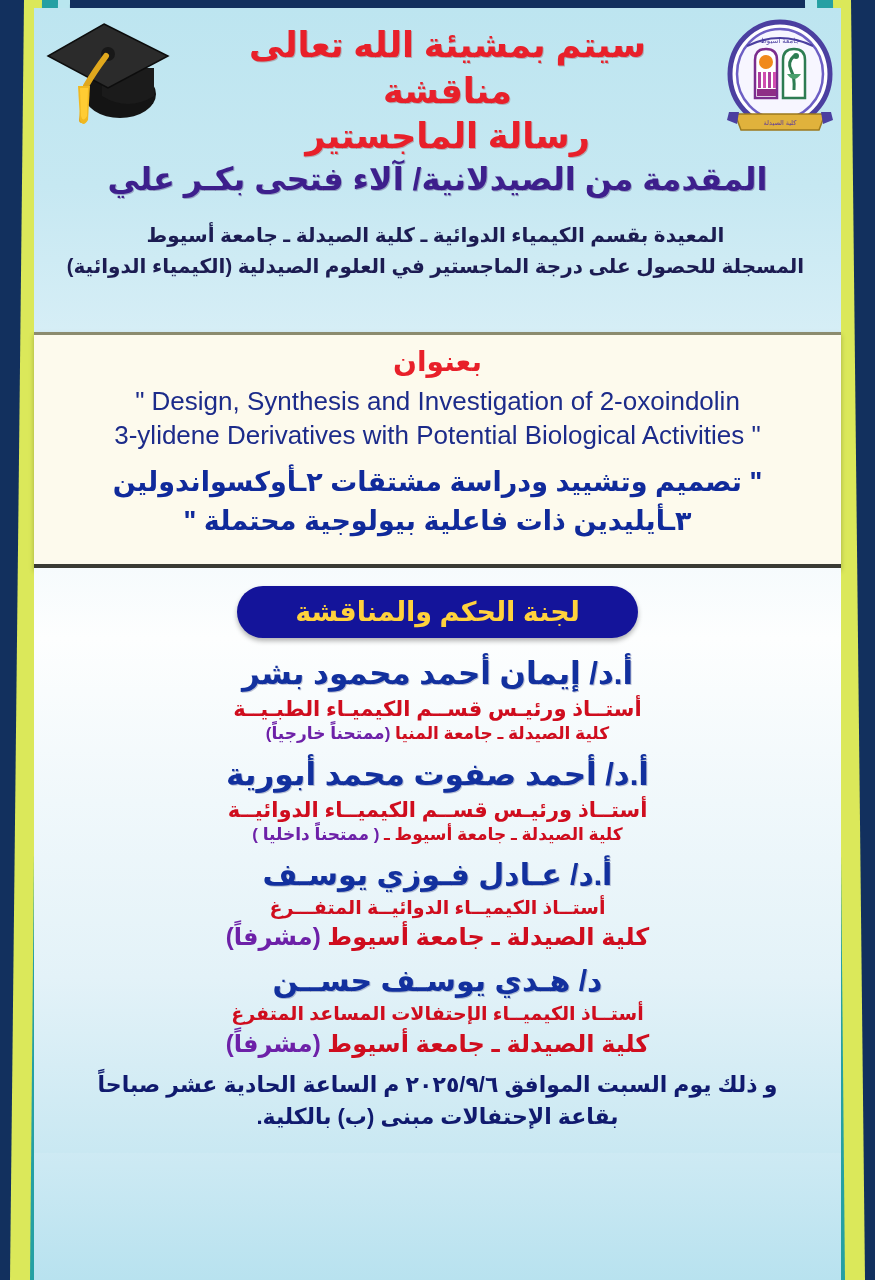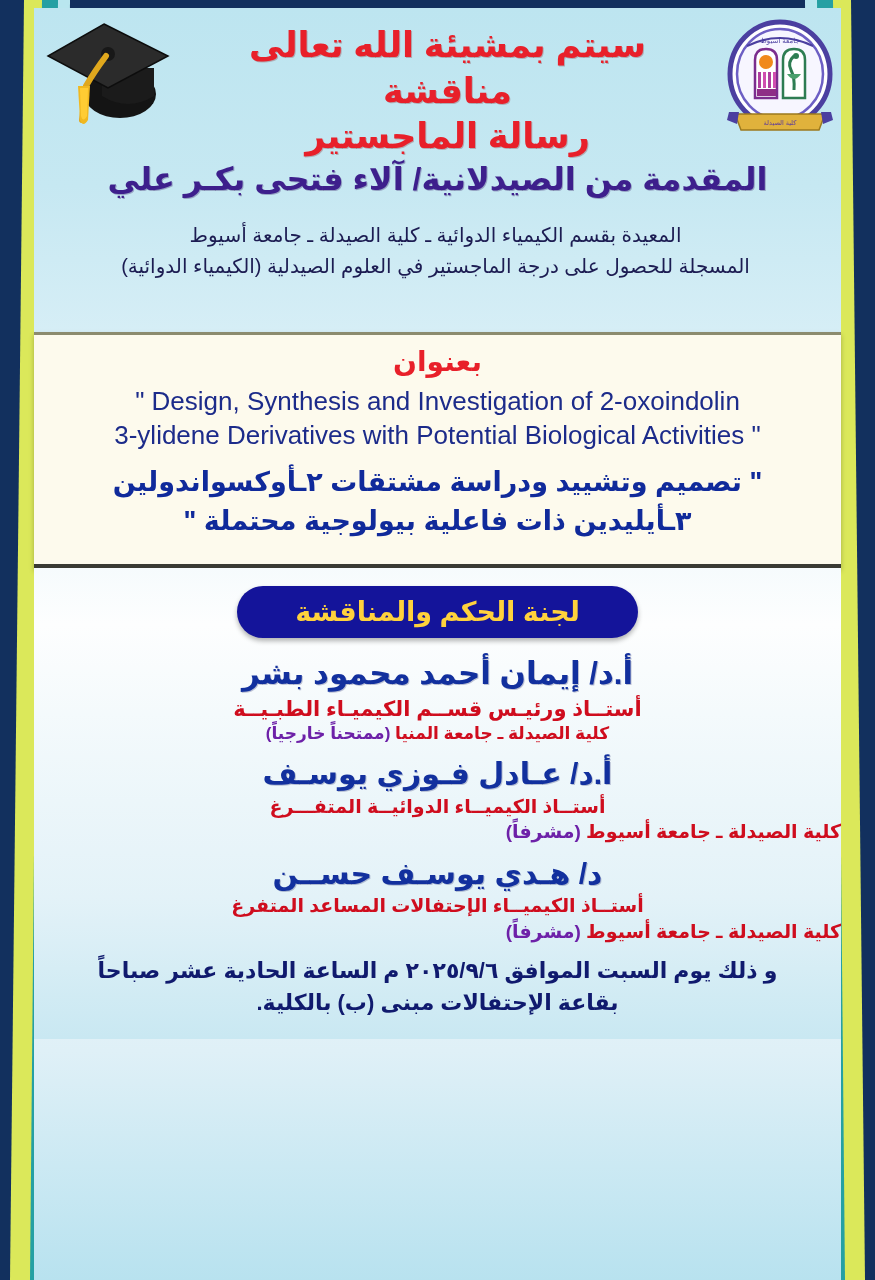--- a/index.html
+++ b/index.html
@@ -69,21 +69,21 @@
   }
 
   .presenter{
     position:absolute;left:20px;right:20px;top:152px;text-align:center;
     color:#3d1f8c;font-weight:bold;font-size:32px;line-height:1.2;
     letter-spacing:-0.5px;
     text-shadow:1px 1px 0 rgba(40,10,90,.3);
   }
   .presenter-sub{
     position:absolute;left:24px;right:28px;top:212px;text-align:center;
-    color:#1c1c52;font-weight:normal;font-size:20px;line-height:1.55;
+    color:#1c1c52;font-weight:bold;font-size:20px;line-height:1.55;
   }
   .presenter-sub div{white-space:nowrap;}
 
   
   .title-box{
     position:relative;margin:0;
     background:#fdfaed;
     border-top:3px solid #8c8b6e;
     border-bottom:4px solid #3a3a34;
     box-shadow:0 3px 5px rgba(0,0,0,.25);
@@ -130,21 +130,21 @@
     margin-top:3px;letter-spacing:0.5px;
   }
   .m-place{
     color:#cf0d1e;font-weight:bold;font-size:17px;line-height:1.3;
     margin-top:1px;
   }
   .m-place .tag{color:#6d21a8;}
 
   .member.compact .m-name{font-size:30px;letter-spacing:2px;}
   .member.compact .m-role{font-size:19px;letter-spacing:1.5px;}
-  .member.compact .m-place{font-size:19px;letter-spacing:1px;text-align:right;}
+  .member.compact .m-place{font-size:24px;letter-spacing:1px;}
 
   
   .footer{
     text-align:center;color:#101a6e;font-weight:bold;
     font-size:22px;line-height:1.45;
     padding:10px 40px 14px;
   }
   .footer div{white-space:nowrap;}
 </style>
 </head>
@@ -237,20 +237,28 @@
 
       <div class="member">
         <div class="m-name">أ.د/ إيمان أحمد محمود بشر</div>
         <div class="m-role">أستــاذ ورئيـس قســم الكيميـاء الطبـيــة</div>
         <div class="m-place">
           <span>كلية الصيدلة ـ جامعة المنيا</span>
           <span class="tag">(ممتحناً خارجياً)</span>
         </div>
       </div>
 
+      <div class="member">
+        <div class="m-name">أ.د/ أحمد صفوت محمد أبورية</div>
+        <div class="m-role">أستــاذ ورئيـس قســم الكيميــاء الدوائيــة</div>
+        <div class="m-place">
+          <span>كلية الصيدلة ـ جامعة أسيوط ـ</span>
+          <span class="tag">( ممتحناً داخليا )</span>
+        </div>
+      </div>
 
       <div class="member compact">
         <div class="m-name">أ.د/ عـادل فـوزي يوسـف</div>
         <div class="m-role">أستــاذ الكيميــاء الدوائيــة المتفـــرغ</div>
         <div class="m-place">
           <span>كلية الصيدلة ـ جامعة أسيوط</span>
           <span class="tag">(مشرفاً)</span>
         </div>
       </div>
 

